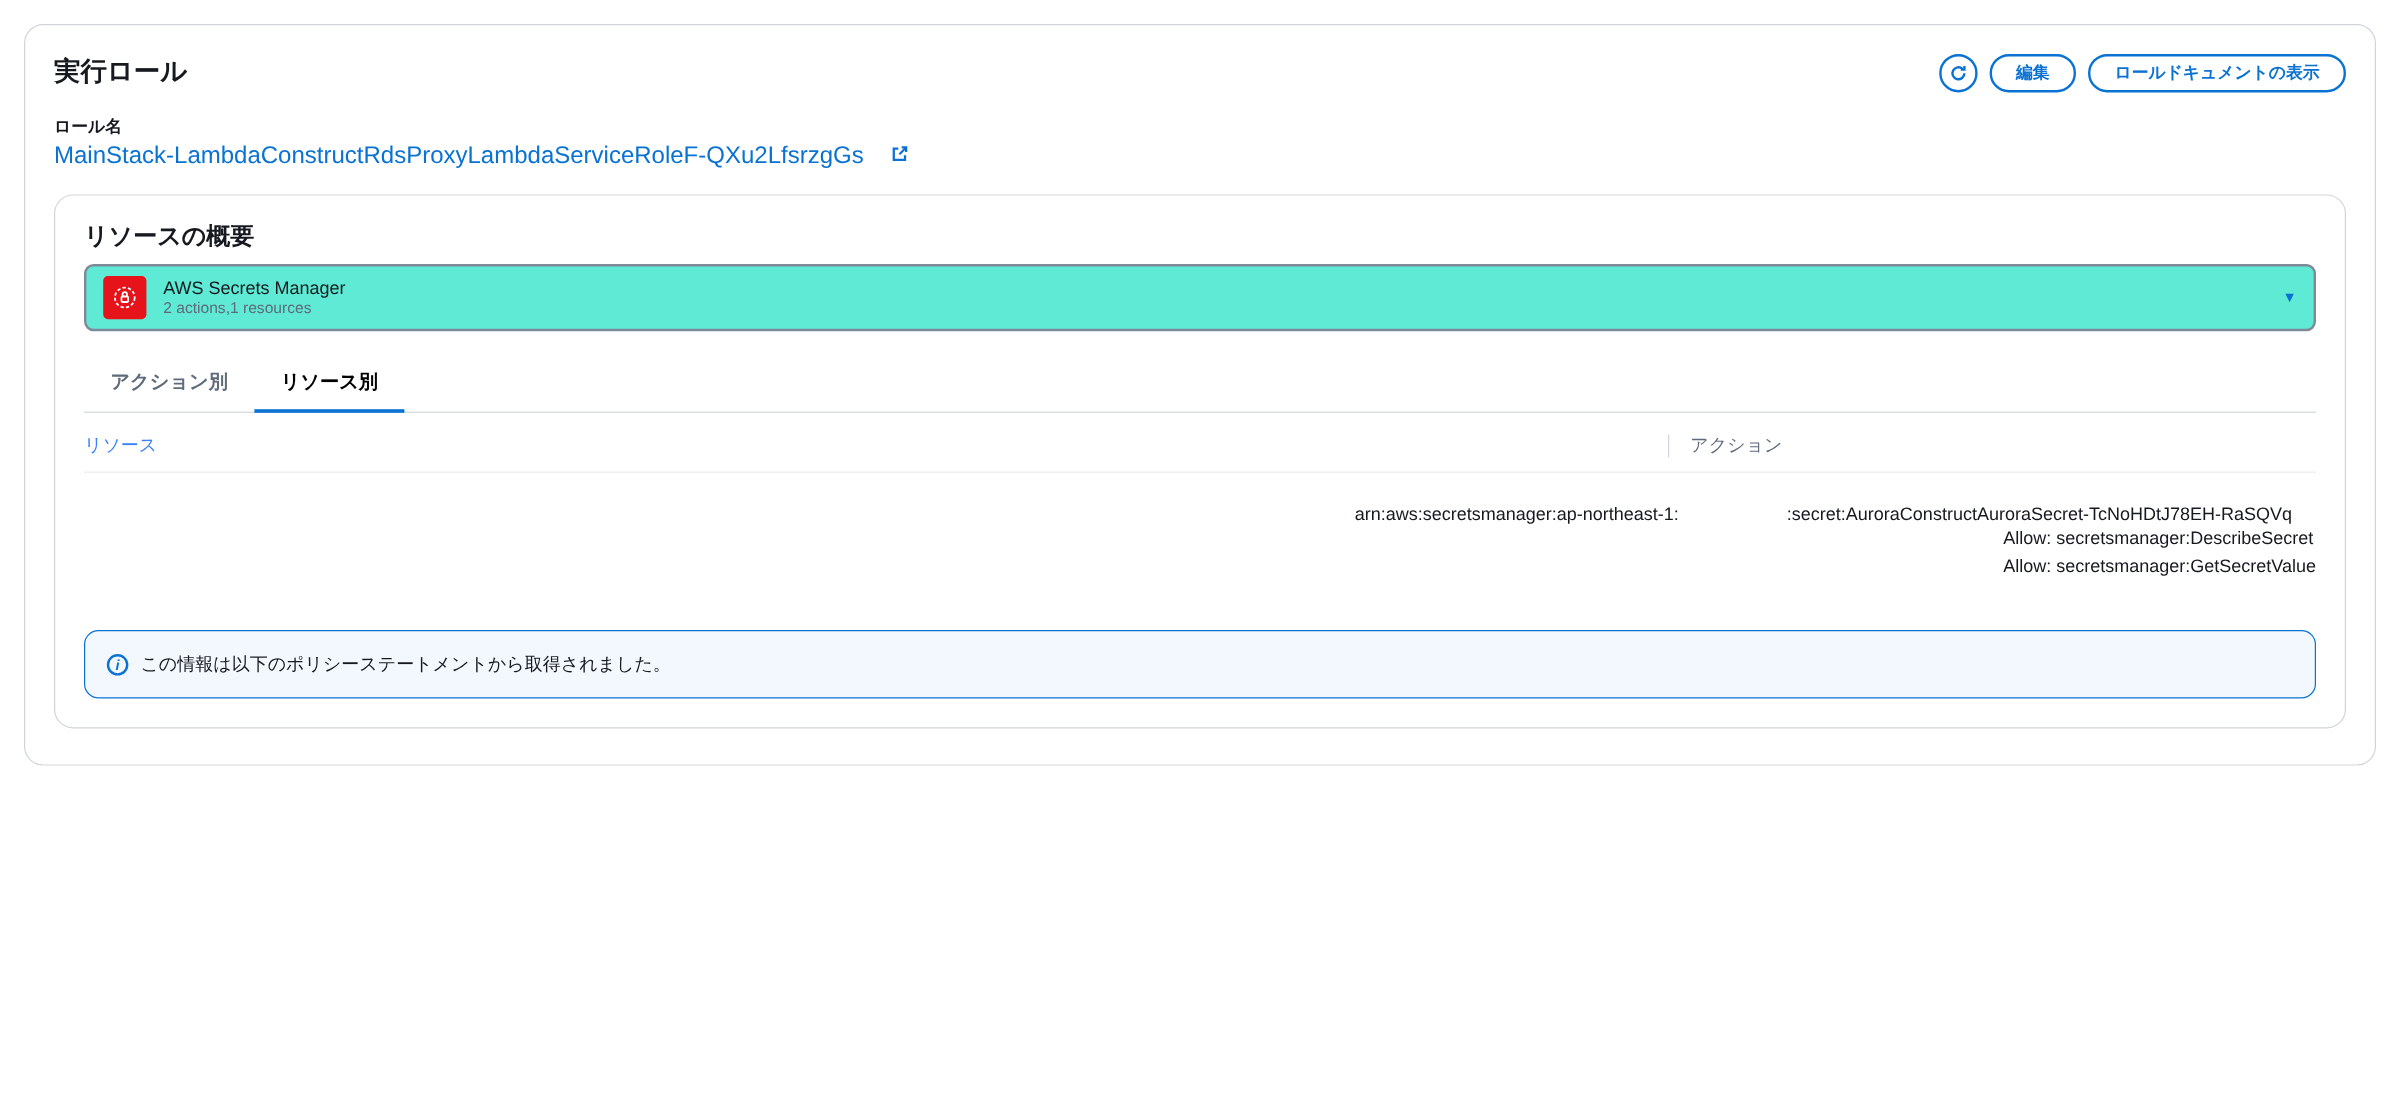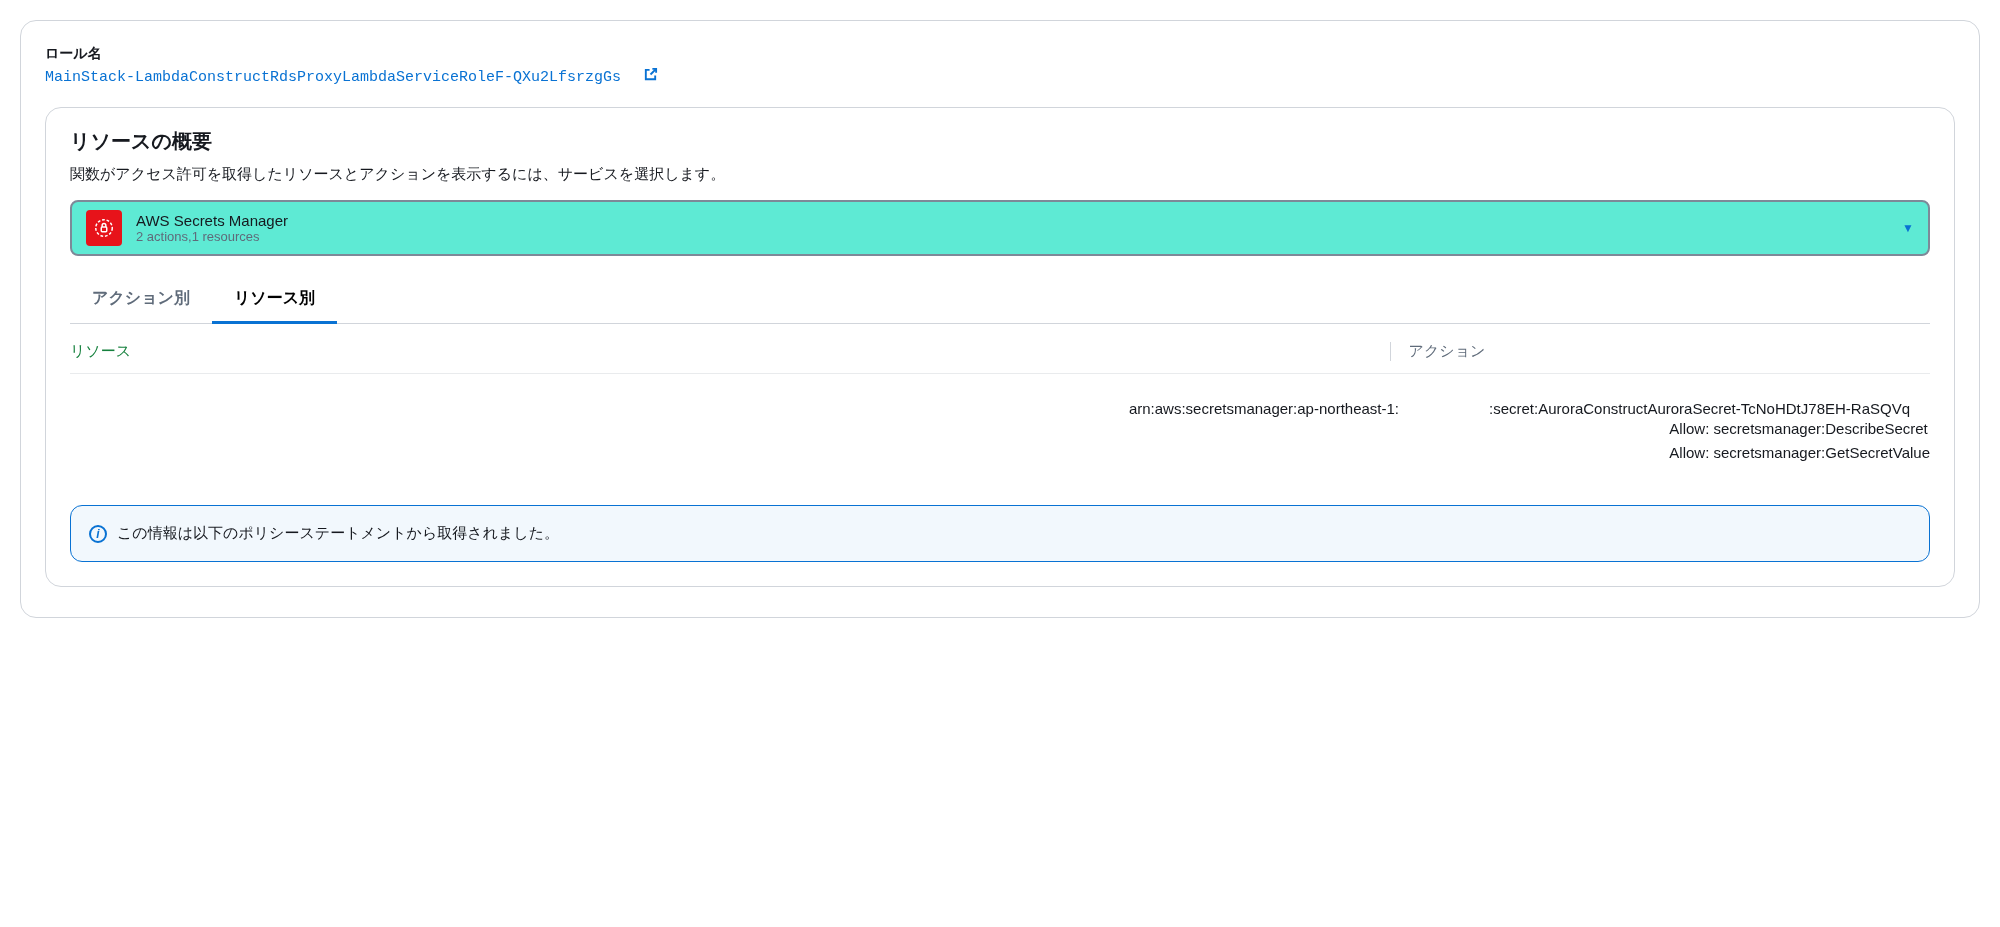--- a/index.html
+++ b/index.html
@@ -50,25 +50,24 @@
     cursor: pointer;
   }
   .role-name-label {
     font-weight: 700;
     font-size: 14px;
     margin-bottom: 4px;
   }
   .role-name-link {
     color: #0972d3;
     text-decoration: none;
-    font-size: 15px;
+    font-size: 20px;
     display: inline-flex;
     align-items: center;
     gap: 22px;
-    font-family: Liberation Mono, monospace;
   }
   .external-icon {
     display:inline-block;
   }
   .inner-panel {
     margin-top: 20px;
     border: 1px solid #d1d5db;
     border-radius: 16px;
     padding: 20px 24px 24px 24px;
   }
@@ -135,21 +134,21 @@
     border-bottom-color: #0972d3;
   }
   .table-head {
     display: flex;
     padding: 18px 0 12px 0;
     border-bottom: 1px solid #e9ebed;
   }
   .col-resource {
     flex: 0 0 71%;
     font-size: 15px;
-    color: #15803d;
+    color: #3b82f6;
     border-right: 1px solid #d1d5db;
     padding-left: 0;
   }
   .col-action {
     flex: 1;
     font-size: 15px;
     color: #5f6b7a;
     padding-left: 18px;
   }
   .table-row {
@@ -200,36 +199,48 @@
     font-size: 15px;
   }
   .info-list li { list-style: disc; }
   .arn-gap { display:inline-block; width: 90px; }
 </style>
 </head>
 <body>
 
 <div class="outer-panel">
 
+  <div class="header-row">
+    <div class="header-title">実行ロール</div>
+    <div class="header-actions">
+      <div class="icon-btn" title="">
+        <svg width="16" height="16" viewBox="0 0 16 16" fill="none" stroke="#0972d3" stroke-width="2">
+          <path d="M13 8a5 5 0 1 1-1.5-3.5"></path>
+          <path d="M13 2v3h-3"></path>
+        </svg>
+      </div>
+      <button class="pill-btn">編集</button>
+      <button class="pill-btn">ロールドキュメントの表示</button>
+    </div>
+  </div>
 
   <div class="role-name-label">ロール名</div>
   <a href="#" class="role-name-link">
     <span>MainStack-LambdaConstructRdsProxyLambdaServiceRoleF-QXu2LfsrzgGs</span>
     <span class="external-icon">
       <svg width="15" height="15" viewBox="0 0 16 16" fill="none" stroke="#0972d3" stroke-width="2">
         <path d="M7 3H3v10h10V9"></path>
         <path d="M10 2h4v4"></path>
         <path d="M14 2L8 8"></path>
       </svg>
     </span>
   </a>
 
   <div class="inner-panel">
     <div class="inner-title">リソースの概要</div>
-    <div class="inner-desc">関数がアクセス許可を取得したリソースとアクションを表示するには、サービスを選択します。</div>
 
     <div class="dropdown">
       <div class="dropdown-left">
         <div class="svc-icon">
           <svg width="22" height="22" viewBox="0 0 24 24" fill="none" stroke="#fff" stroke-width="1.6">
             <circle cx="12" cy="12" r="9" stroke-dasharray="3 2"></circle>
             <rect x="9" y="11" width="6" height="5" rx="1"></rect>
             <path d="M10 11V9a2 2 0 0 1 4 0v2"></path>
           </svg>
         </div>

